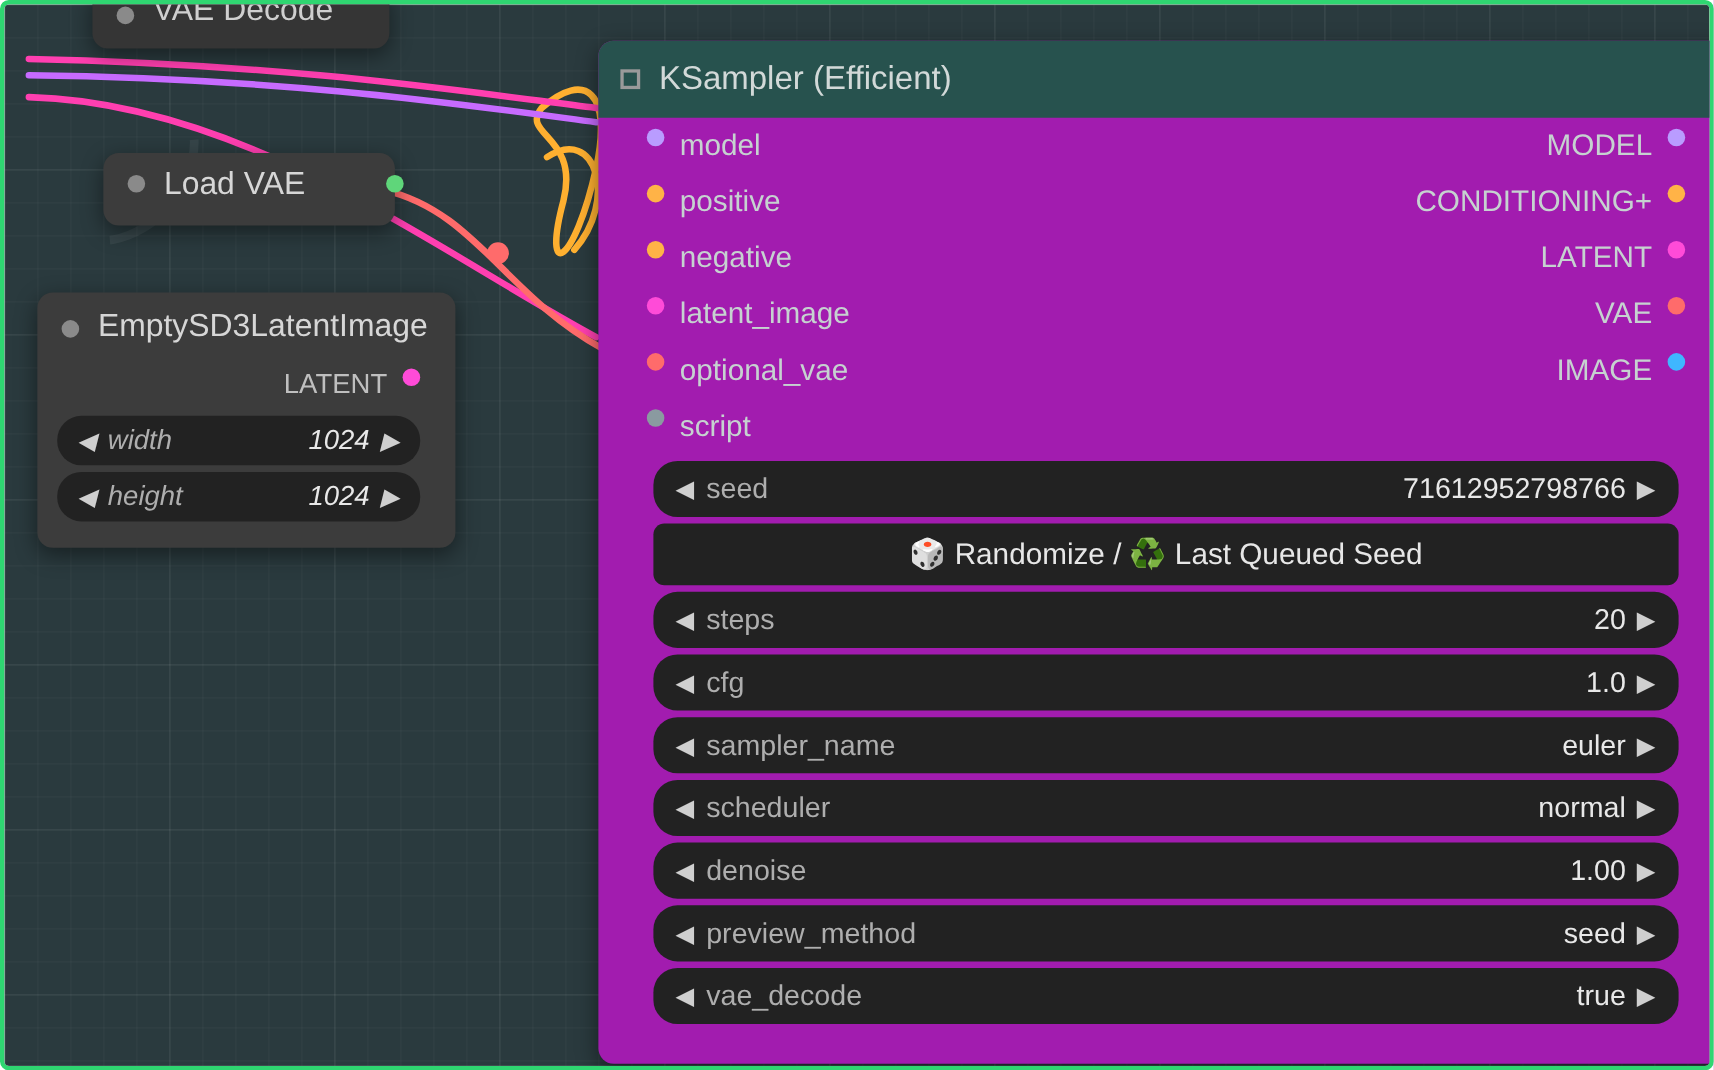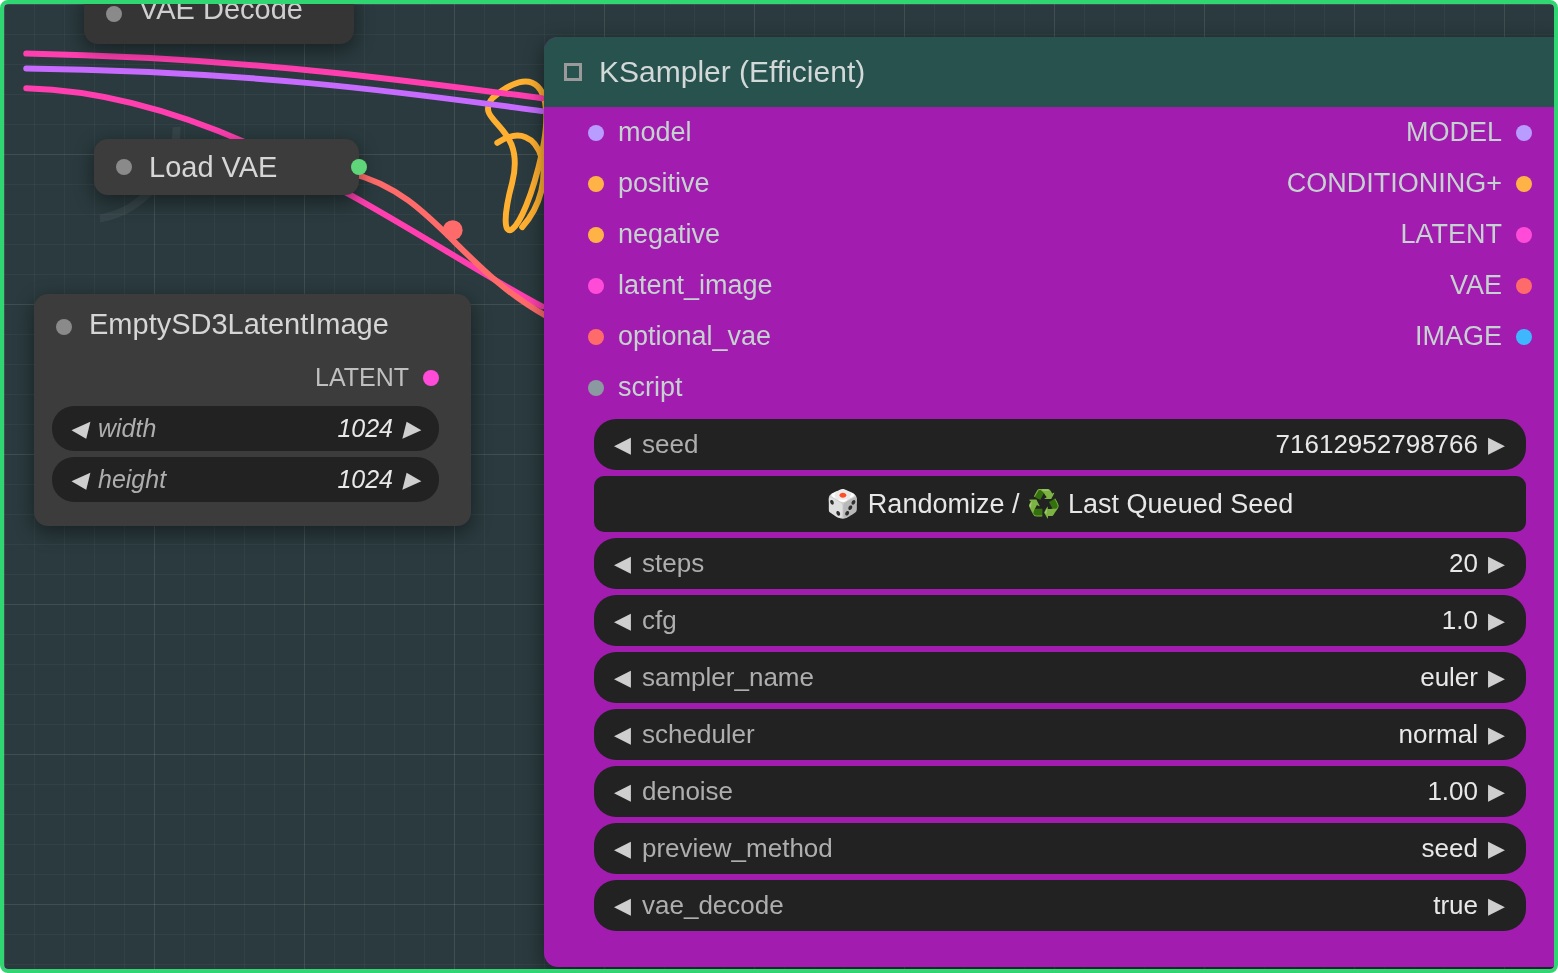--- a/index.html
+++ b/index.html
@@ -88,33 +88,32 @@
   .node.vae-decode {
     left: 80px; top: -15px;
     width: 270px;
     height: 55px;
     background: #353535;
   }
   .node.vae-decode .node-title { padding-top:4px; padding-bottom:12px; font-size:29px; color:#cfcfcf; }
   .node.load-vae {
     left: 90px; top: 135px;
     width: 265px;
-    height: 56px;
+    height: 66px;
   }
   .node.load-vae .node-title { font-size:29px; padding-top:12px; }
   .node.empty-latent {
     left: 30px; top: 262px;
-    width: 437px;
-    margin-top: 28px;
+    width: 380px;
   }
   .node.empty-latent .node-title { font-size:29px; padding-top:14px; padding-bottom:18px;}
   .node-body { padding: 4px 32px 18px 18px; font-style: italic; }
 
   .output-row, .input-row {
-    display:flex; align-items:center;
+    display:flex; align-items:flex-start;
     font-size:25px;
     padding: 4px 18px;
     position: relative;
     color:#bfbfbf;
   }
   .ksampler .input-row, .ksampler .output-row { font-size:27px; color:#c6d2d0; padding:10px 30px; }
   .output-row { justify-content:flex-end; text-align:right; }
   .port {
     width:16px; height:16px; border-radius:50%;
     flex: 0 0 16px;

